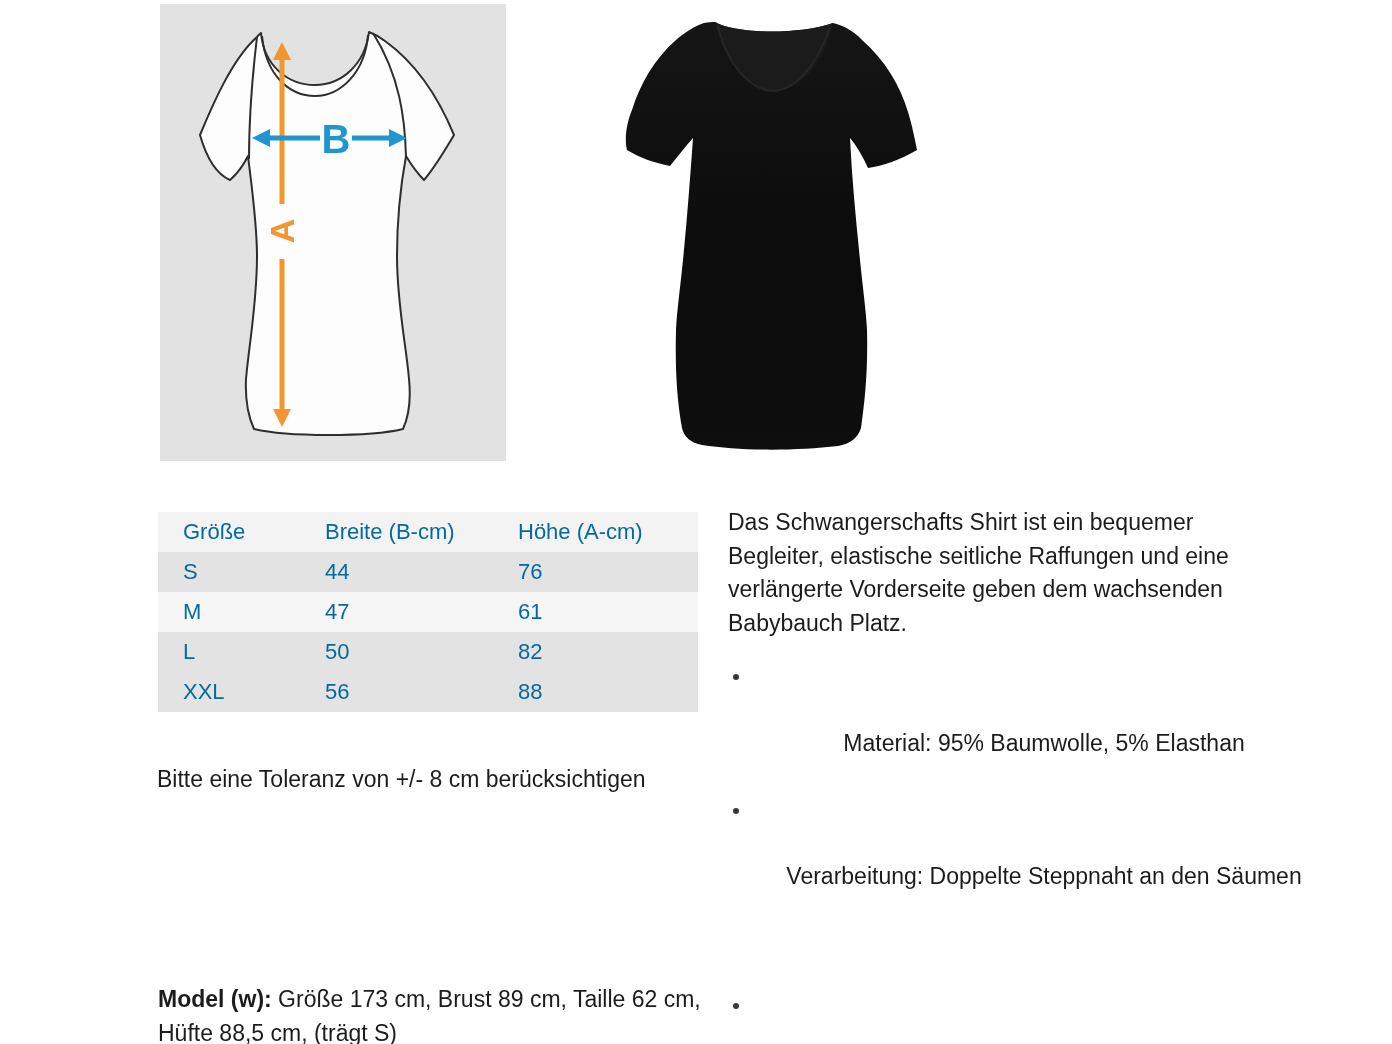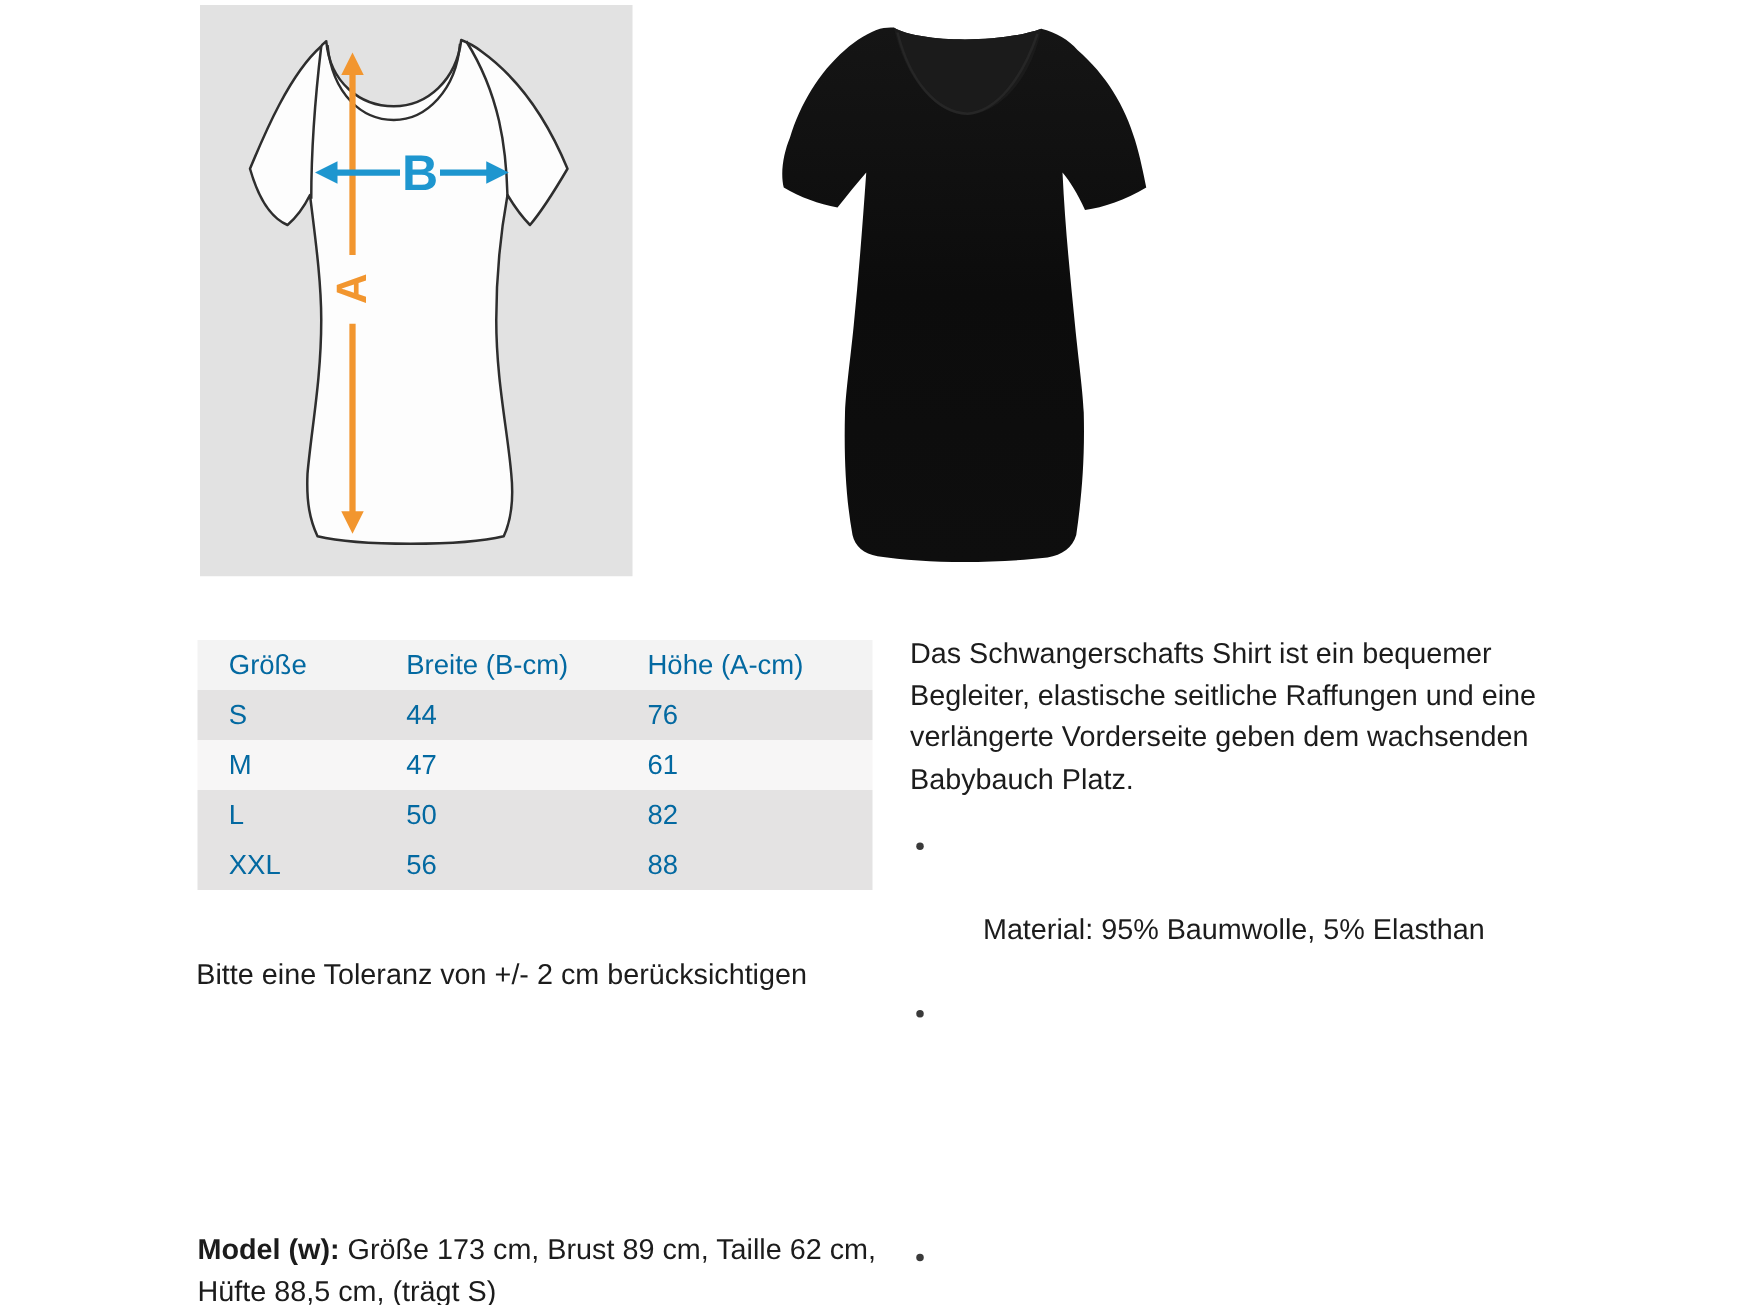--- a/index.html
+++ b/index.html
@@ -144,36 +144,37 @@
       <div>50</div>
       <div>82</div>
     </div>
     <div class="t-row t-odd">
       <div>XXL</div>
       <div>56</div>
       <div>88</div>
     </div>
   </div>
 
-  <div class="tolerance">Bitte eine Toleranz von +/- 2 cm berücksichtigen</div>
+  <div class="tolerance">Bitte eine Toleranz von +/- 8 cm berücksichtigen</div>
 
   <div class="description">
     <div>Das Schwangerschafts Shirt ist ein bequemer</div>
     <div>Begleiter, elastische seitliche Raffungen und eine</div>
     <div>verlängerte Vorderseite geben dem wachsenden</div>
     <div>Babybauch Platz.</div>
   </div>
 
   <div class="details">
     <div class="detail-line">
       <span class="dot"></span>
       <span>Material: 95% Baumwolle, 5% Elasthan</span>
     </div>
     <div class="detail-line">
       <span class="dot"></span>
+      <span>Verarbeitung: Doppelte Steppnaht an den Säumen</span>
     </div>
 
   </div>
 
   <div class="sizes-line">
     <span class="dot"></span>
     
   </div>
 
   <div class="model-info">

